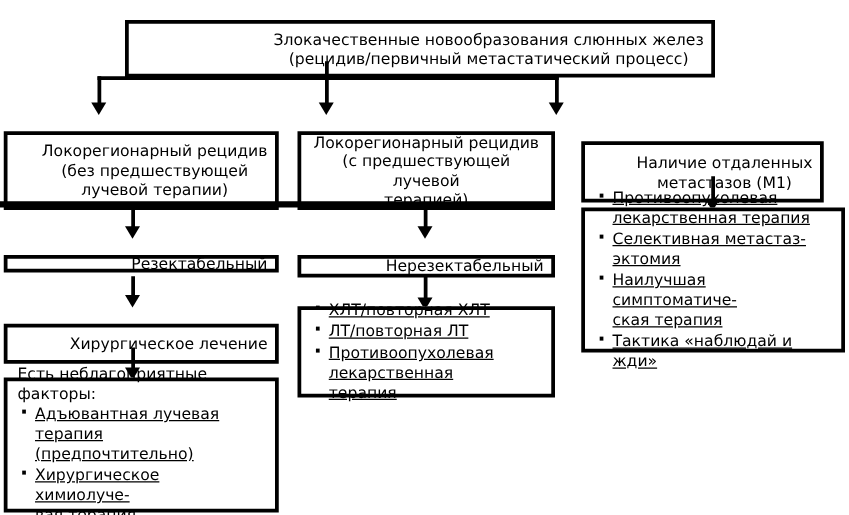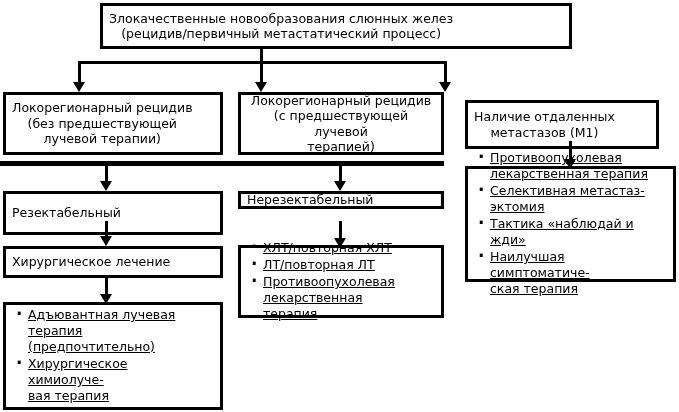--- a/index.html
+++ b/index.html
@@ -20,22 +20,23 @@
   .box {
     position: absolute;
     box-sizing: border-box;
     border: 3px solid #000000;
     background: #ffffff;
     display: flex;
     flex-direction: column;
     justify-content: center;
   }
   .box.center {
-    align-items: flex-start;
+    align-items: flex-end;
     text-align: center;
+    margin-top: 13px;
   }
   .box.left {
     align-items: flex-start;
     text-align: left;
   }
   .line {
     position: absolute;
     background: #000000;
   }
   .vline { width: 3px; }
@@ -132,21 +133,21 @@
 
   <div class="line vline" style="left:105px; top:166px; width:3px; height:17px;"></div>
   <div class="arrowhead" style="left:100px; top:181px;"></div>
 
   <div class="line vline" style="left:339px; top:166px; width:3px; height:17px;"></div>
   <div class="arrowhead" style="left:334px; top:181px;"></div>
 
   <div class="line vline" style="left:569px; top:141px; width:3px; height:20px;"></div>
   <div class="arrowhead" style="left:564px; top:159px;"></div>
 
-  <div class="box center" style="left:3px; top:191px; width:220px; height:44px;">
+  <div class="box center" style="left:3px; top:191px; width:220px; height:14px;">
     <div class="txt">Резектабельный</div>
   </div>
 
   <div class="box center" style="left:238px; top:191px; width:206px; height:18px;">
     <div class="txt">Нерезектабельный</div>
   </div>
 
   <div class="line vline" style="left:105px; top:221px; width:3px; height:17px;"></div>
   <div class="arrowhead" style="left:100px; top:236px;"></div>
 
@@ -154,20 +155,22 @@
   <div class="arrowhead" style="left:334px; top:238px;"></div>
 
   <div class="box center" style="left:3px; top:246px; width:220px; height:32px;">
     <div class="txt">Хирургическое лечение</div>
   </div>
 
   <div class="line vline" style="left:105px; top:278px; width:3px; height:18px;"></div>
   <div class="arrowhead" style="left:100px; top:294px;"></div>
 
   <div class="box left" style="left:3px; top:302px; width:220px; height:108px;">
+    <div class="heading-line">Есть неблагоприятные
+факторы:</div>
     <ul class="bul">
       <li>Адъювантная лучевая
 терапия (предпочтительно)</li>
       <li>Хирургическое химиолуче-
 вая терапия</li>
     </ul>
   </div>
 
   <div class="box left" style="left:238px; top:245px; width:206px; height:73px;">
     <ul class="bul">
@@ -177,19 +180,19 @@
 лекарственная терапия</li>
     </ul>
   </div>
 
   <div class="box left" style="left:465px; top:166px; width:211px; height:116px;">
     <ul class="bul">
       <li>Противоопухолевая
 лекарственная терапия</li>
       <li>Селективная метастаз-
 эктомия</li>
-      <li>Тактика «наблюдай и жди»</li>
       <li>Наилучшая симптоматиче-
 ская терапия</li>
+      <li>Тактика «наблюдай и жди»</li>
     </ul>
   </div>
 
 </div>
 
 </body></html>

